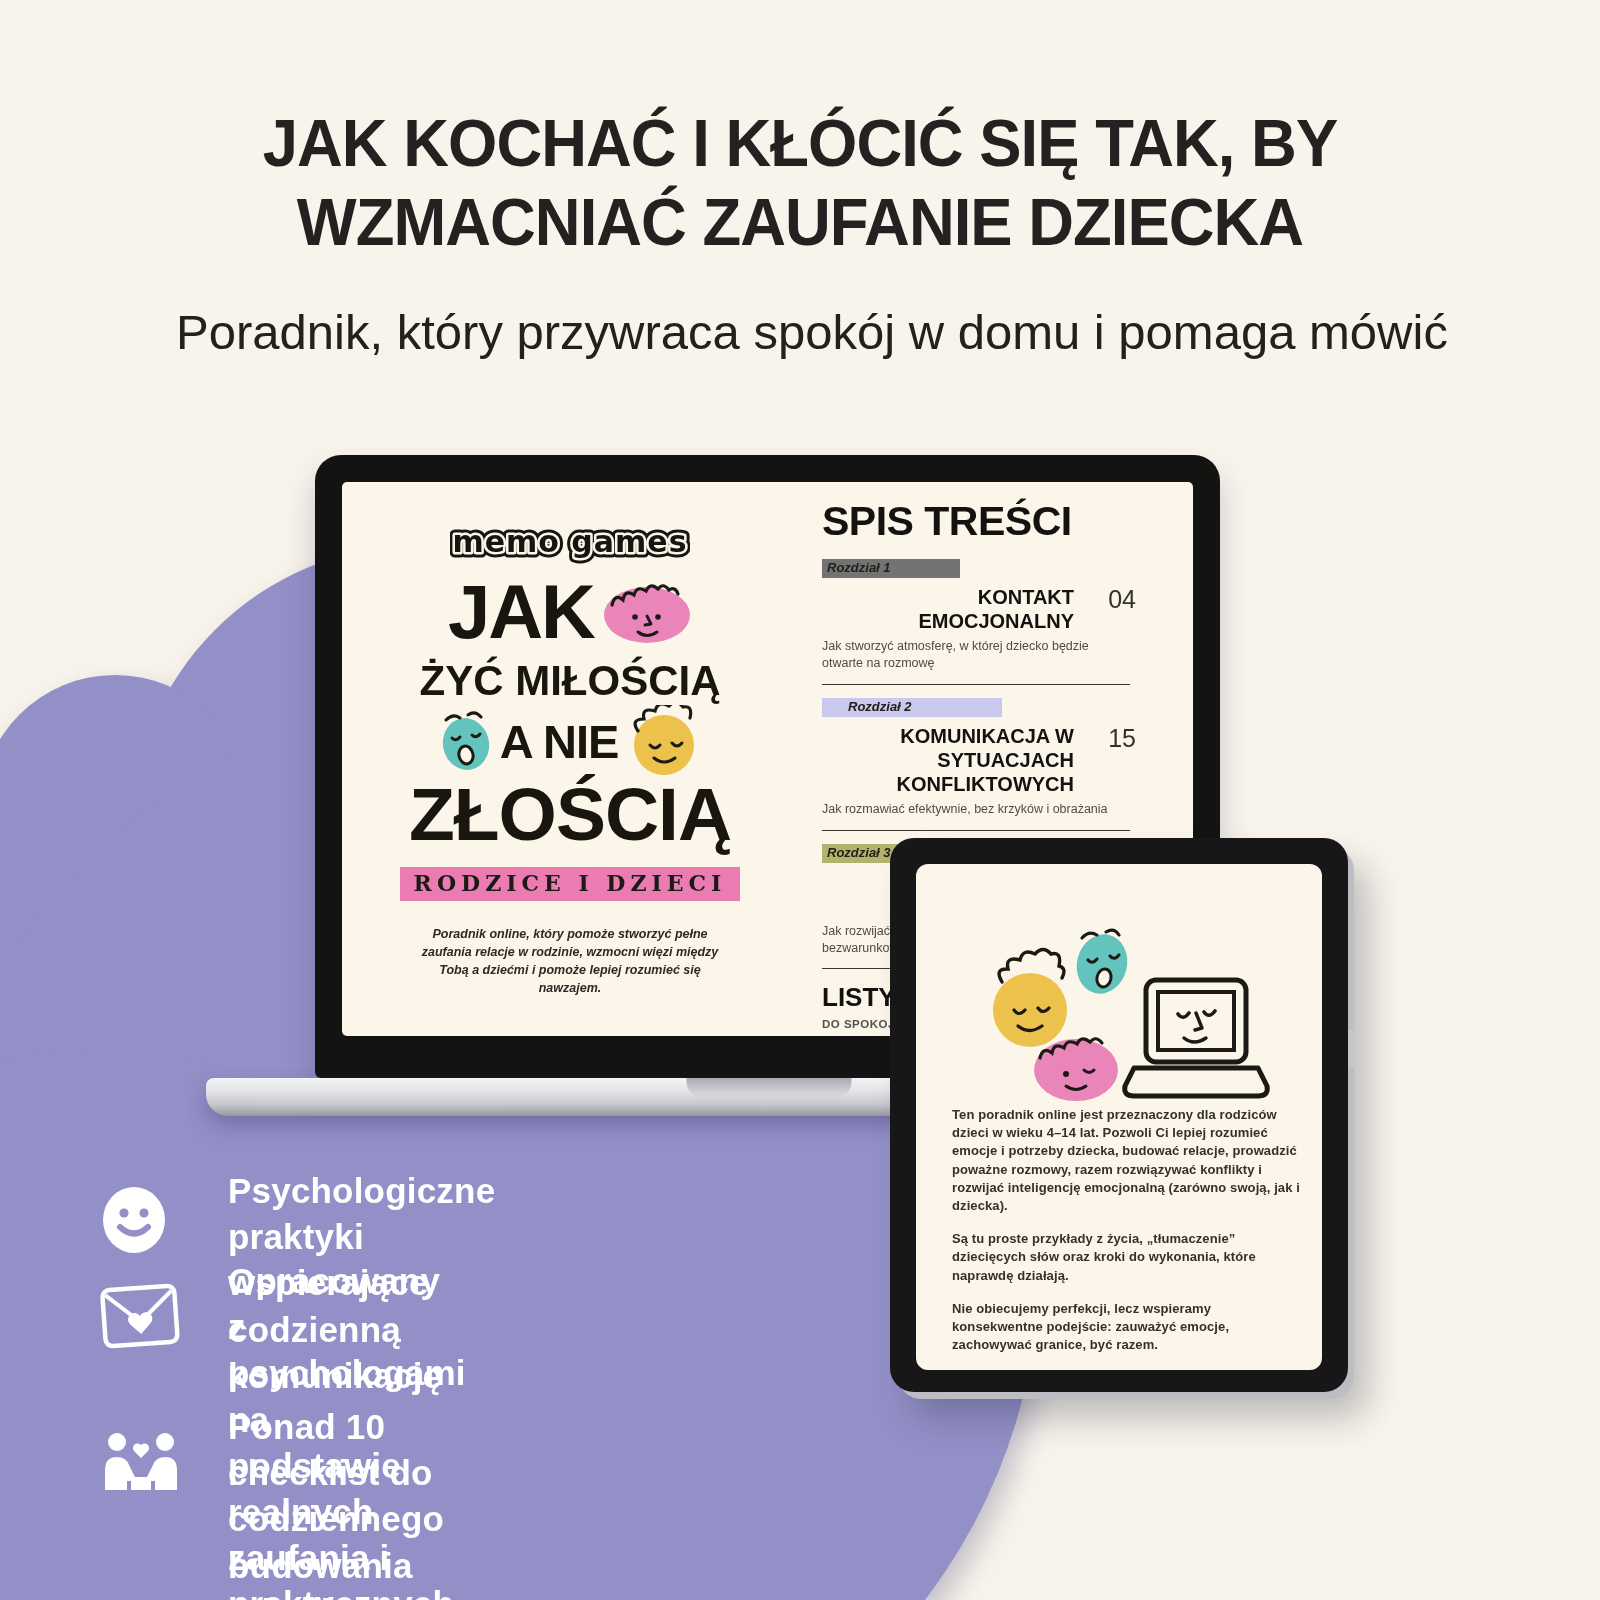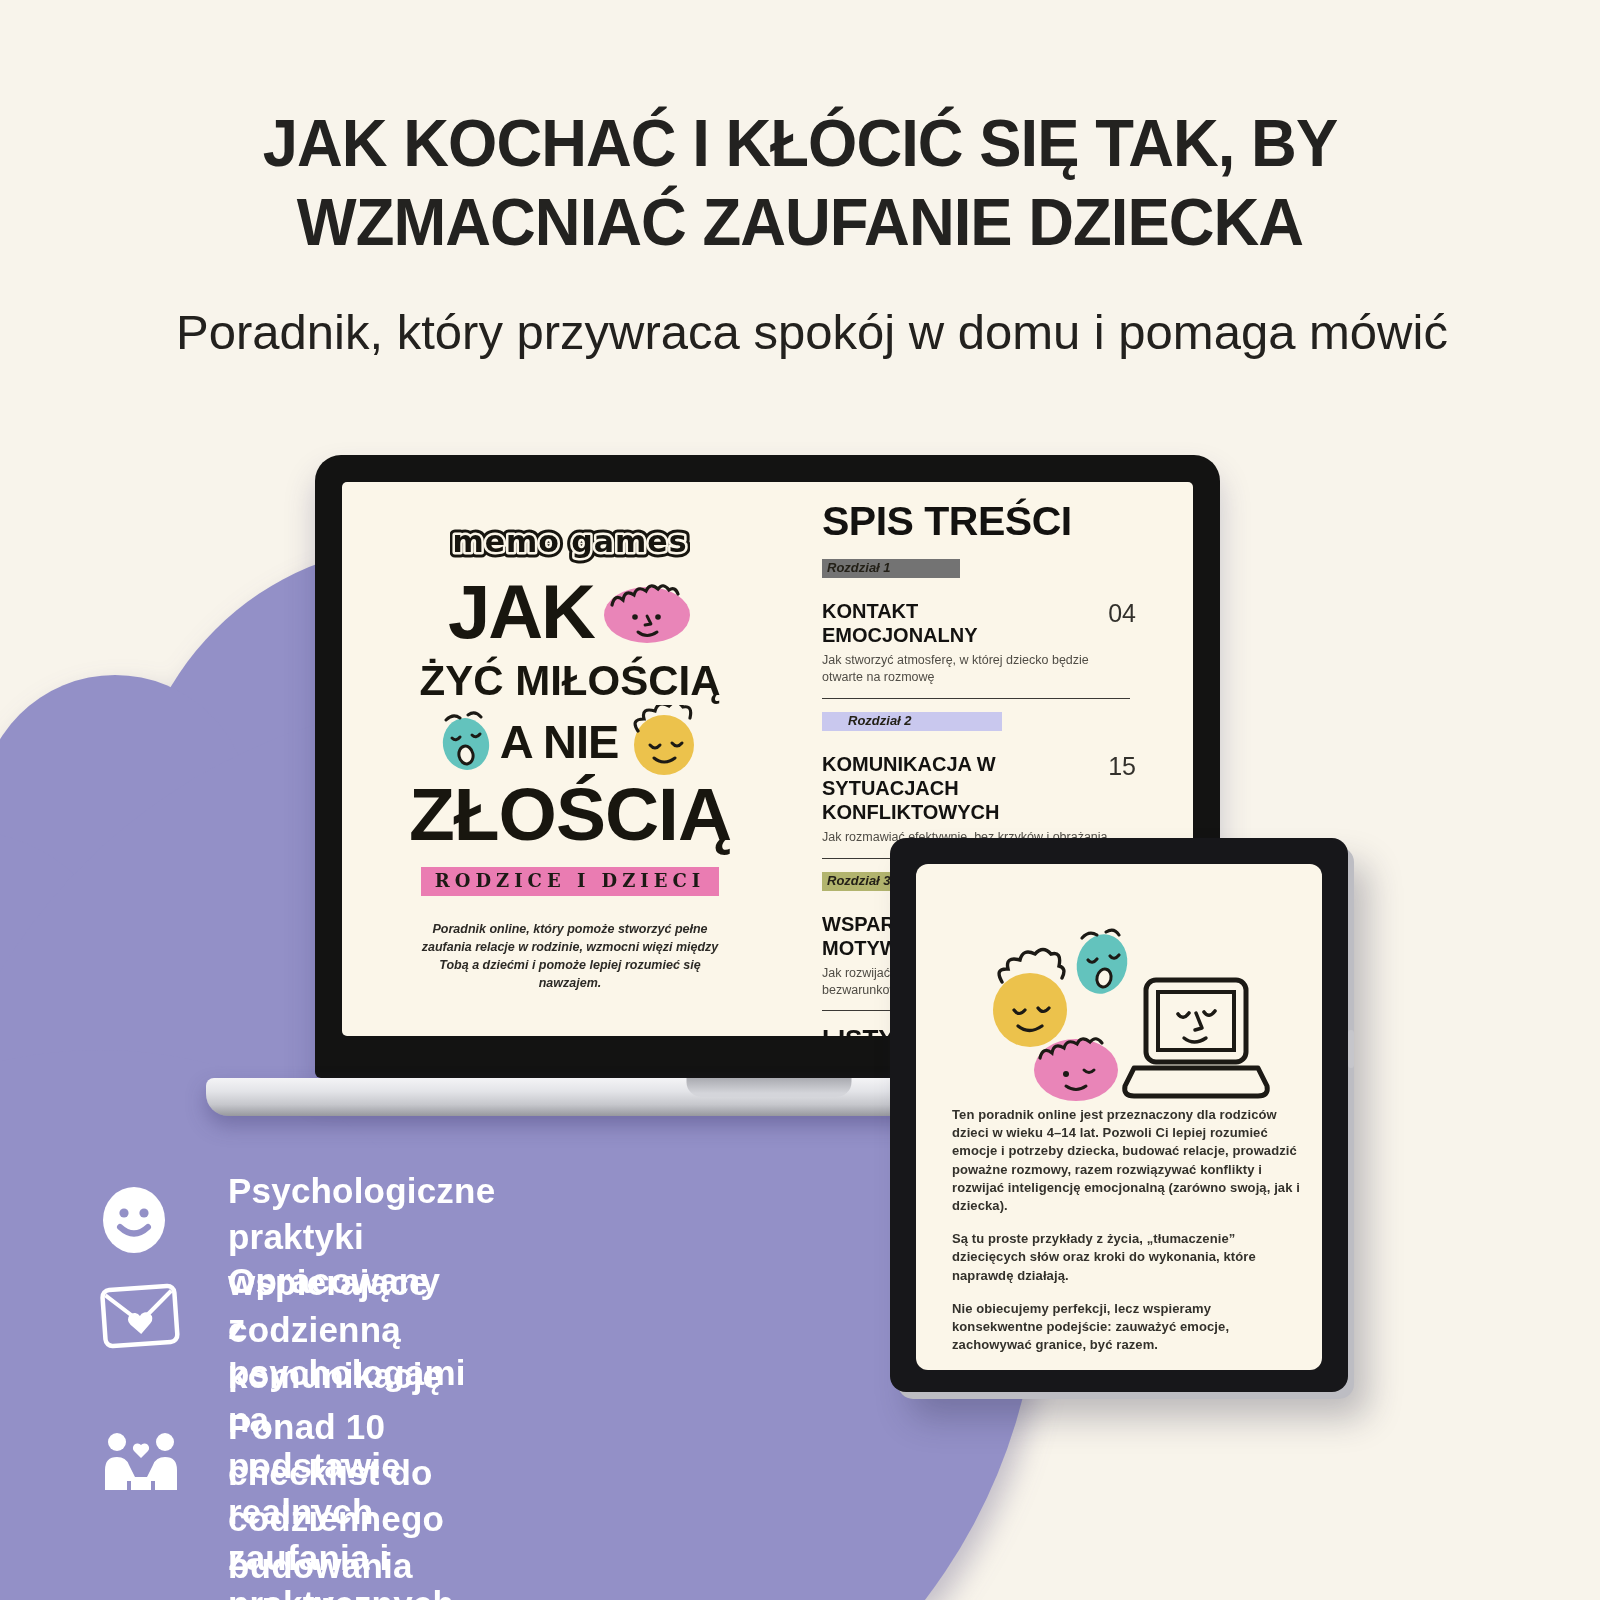--- a/index.html
+++ b/index.html
@@ -32,44 +32,44 @@
 
   
   .cover { position:absolute; left:28px; top:14px; width:400px; text-align:center; }
   .logo-svg { display:block; margin:22px auto 4px auto; }
   .t-row { display:flex; align-items:center; justify-content:center; }
   .t-jak { font-size:76px; font-weight:700; letter-spacing:-2px; color:#18160f; }
   .t-line2 { font-size:42px; font-weight:700; letter-spacing:0; color:#18160f; margin-top:2px; }
   .t-anie { font-size:47px; font-weight:700; letter-spacing:-1px; color:#18160f; margin:0 6px; }
   .t-line4 { font-size:75px; font-weight:700; letter-spacing:-1px; color:#18160f; margin-top:-6px; }
   .badge { display:inline-block; margin-top:10px; background:#ea7cb2; color:#1c1a15;
-    font-family:"DejaVu Serif", serif; font-weight:700; font-size:18px; letter-spacing:5px;
+    font-family:"DejaVu Serif", serif; font-weight:700; font-size:22px; letter-spacing:5px;
     padding:3px 14px 5px 14px; }
   .cover-desc { margin:24px auto 0 auto; width:308px; font-size:12.5px; line-height:1.45;
     font-style:italic; font-weight:700; color:#2c2a26; }
 
   
   .toc { position:absolute; left:480px; top:16px; width:322px; }
   .toc h2 { font-size:41px; font-weight:700; letter-spacing:-0.5px; color:#131210; margin-bottom:14px; }
   .tag { display:block; font-style:italic; font-weight:700; font-size:13px; color:#242118;
     padding:1px 0 2px 5px; height:19px; }
   .tag-1 { width:138px; background:#737373; }
   .tag-2 { width:180px; background:#c9c8ee;padding-left:26px; }
   .tag-3 { width:172px; background:#b2b46e; }
-  .ch-row { display:flex; justify-content:space-between; align-items:flex-start; margin-top:21px; }
+  .ch-row { display:flex; justify-content:space-between; align-items:flex-start; margin-top:7px;text-align:right; }
   .ch-title { font-size:20px; font-weight:700; color:#131210; line-height:1.2; width:252px; letter-spacing:0; }
   .ch-page { font-size:25px; font-weight:400; color:#33312c; margin-right:8px; }
   .ch-desc { font-size:12.5px; color:#4f4c45; line-height:1.35; margin-top:5px; width:300px; }
   .toc hr { border:none; border-top:1.5px solid #3b3935; margin:12px 0 13px 0; width:308px; }
   .list-title { font-size:26px; font-weight:700; color:#131210; letter-spacing:0; }
   .list-sub { font-size:11.5px; font-weight:700; color:#55524b; letter-spacing:.5px; margin-top:5px; }
 
   
   .tablet { position:absolute; left:890px; top:838px; width:458px; height:554px; z-index:3; }
-  .tab-frame { position:absolute; inset:0; background:#17171a; border-radius:16px;
+  .tab-frame { position:absolute; inset:0; background:#17171a; border-radius:24px;
     box-shadow:7px 8px 0 -1px #bdbdc3, 20px 26px 34px rgba(40,40,70,.28); }
   .tab-btn { position:absolute; right:-6px; top:192px; width:6px; height:38px; background:#c6c6cb; border-radius:3px; }
   .tab-screen { position:absolute; left:26px; right:26px; top:26px; bottom:22px;
     background:#fbf6e9; border-radius:12px; overflow:hidden; }
   .tab-doodles { position:absolute; left:62px; top:58px; }
   .tab-laptop-icon { position:absolute; left:200px; top:112px; }
   .tab-text { position:absolute; left:36px; top:242px; width:352px; }
   .tab-text p { font-size:13px; line-height:1.4; font-weight:700; color:#33312b; margin-bottom:15px; letter-spacing:.1px; }
 
   

